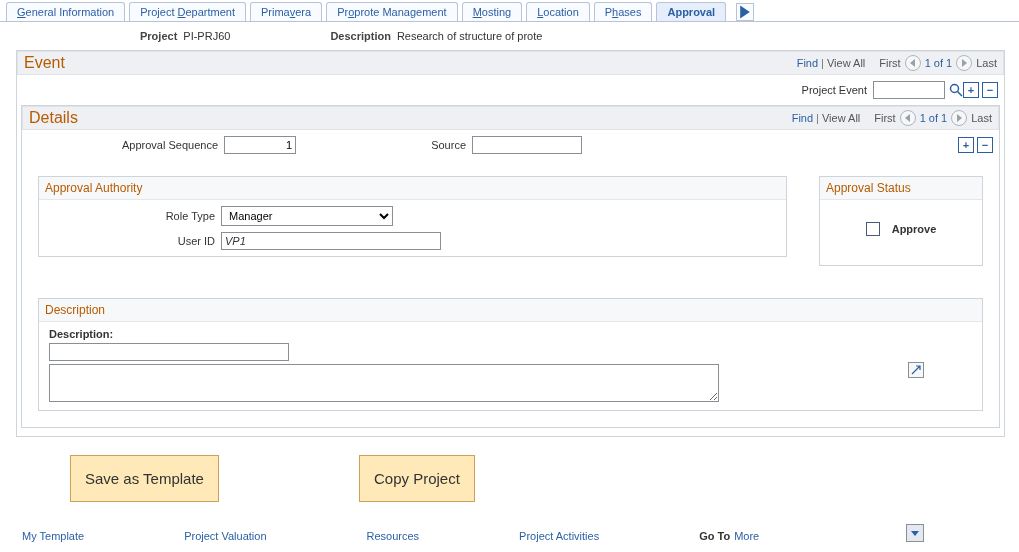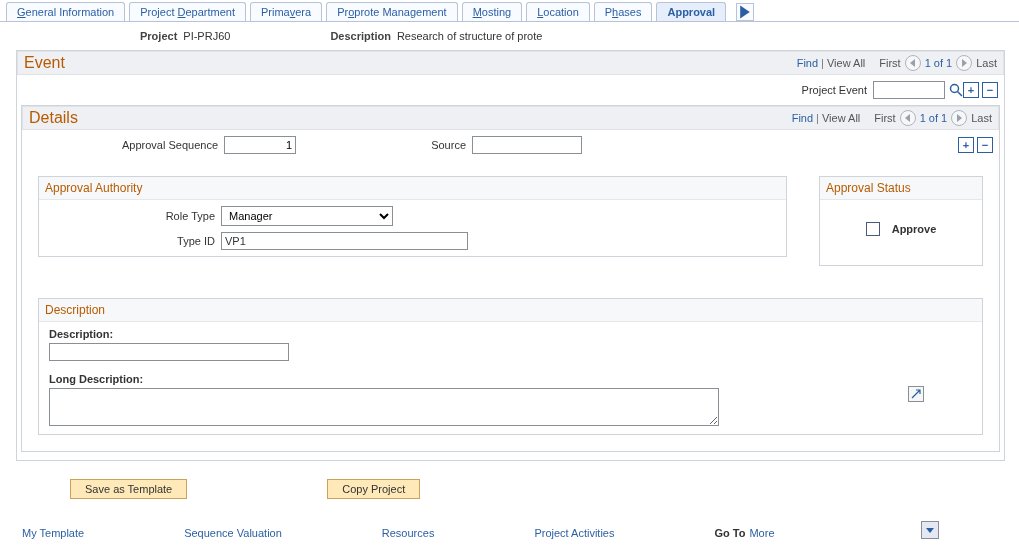--- a/index.html
+++ b/index.html
@@ -36,21 +36,21 @@
 .two-col{display:flex}
 .col{flex:1 1 auto}
 .col.right{flex:0 0 196px}
 .readonly{background:#e9e9e9;border:1px solid #a9adb3;color:#333}
 .lookup{margin-left:4px;cursor:pointer;display:inline-flex}
 .lookup svg{width:14px;height:14px}
 .checkbox{display:inline-flex;align-items:center;gap:12px}
 .checkbox .box{width:12px;height:12px;border:1px solid #4a5a7a;background:#fff;cursor:pointer}
 .popout{position:absolute;right:6px;top:-2px;width:14px;height:14px;border:1px solid #8a8f95;background:#f6f7f9;display:inline-flex;align-items:center;justify-content:center;cursor:pointer}
 
-.btn{background:#ffe9b8;border:1px solid #c9a35a;padding:3px 14px;cursor:pointer;font-size:11px;color:#333}
+.btn{background:#ffe9b8;border:1px solid #c9a35a;padding:14px 14px;cursor:pointer;font-size:15px;color:#333}
 .button-row{display:flex;gap:140px;padding:10px 0 10px 70px}
 
 .footer{display:flex;align-items:center;padding:18px 22px}
 .footer a{color:#2b5fa3;margin-right:100px}
 .goto-label{color:#333;margin-right:4px}
 .goto-select-wrap{position:relative;display:inline-flex;align-items:flex-end;width:190px}
 .goto-val{color:#2b5fa3}
 .goto-caret{position:absolute;right:0;width:16px;height:16px;border:1px solid #8a8f95;background:#e4e8f2;display:flex;align-items:center;justify-content:center;cursor:pointer}
 </style>
 </head>
@@ -160,22 +160,22 @@
       <div class="col">
         <div class="inner-box">
           <div class="inner-title">Approval Authority</div>
           <div class="row">
             <span class="lbl" style="width:170px">Role Type</span>
             <select style="width:172px">
               <option>Manager</option>
             </select>
           </div>
           <div class="row" style="padding-top:0">
-            <span class="lbl" style="width:170px">Type ID</span>
-            <input type="text" class="readonly" readonly="" style="width: 247px;" value="VP1">
+            <span class="lbl" style="width:170px">User ID</span>
+            <input type="text" class="readonly" readonly="" style="width: 220px; font-style: italic;" value="VP1">
           </div>
         </div>
       </div>
       <div class="col right">
         <div class="inner-box" style="height:88px">
           <div class="inner-title">Approval Status</div>
           <div class="row" style="justify-content:center;padding-top:22px">
             <span class="checkbox">
               <span class="box"></span>
               <span><b>Approve</b></span>
@@ -183,21 +183,20 @@
           </div>
         </div>
       </div>
     </div>
 
     <div class="inner-box">
       <div class="inner-title">Description</div>
       <div style="padding:6px 10px">
         <div><b>Description:</b></div>
         <input type="text" style="width: 240px; margin-top: 3px;" value="">
-        <div style="margin-top:12px"><b>Long Description:</b></div>
         <div style="position:relative;margin-top:3px">
           <textarea style="width: 670px; height: 38px;"></textarea>
           <span class="popout" style="right:48px">
             <svg width="10" height="10" viewBox="0 0 10 10">
                 <path d="M1 9 L9 1 M5 1 H9 V5" fill="none" stroke="#2b5fa3" stroke-width="1.2"></path>
               </svg>
           </span>
         </div>
       </div>
     </div>
@@ -205,21 +204,21 @@
   </div>
 </div>
 
 <div class="button-row">
   <button class="btn">Save as Template</button>
   <button class="btn">Copy Project</button>
 </div>
 
 <div class="footer">
   <a href="#">My Template</a>
-  <a href="#">Sequence Valuation</a>
+  <a href="#">Project Valuation</a>
   <a href="#">Resources</a>
   <a href="#">Project Activities</a>
   <span class="goto-label"><b>Go To</b></span>
   <span class="goto-select-wrap">
     <span class="goto-val">More</span>
     <span class="goto-caret">
       <svg width="8" height="8" viewBox="0 0 8 8">
           <path d="M0 2 L4 7 L8 2 Z" fill="#2b5fa3"></path>
         </svg>
     </span>

